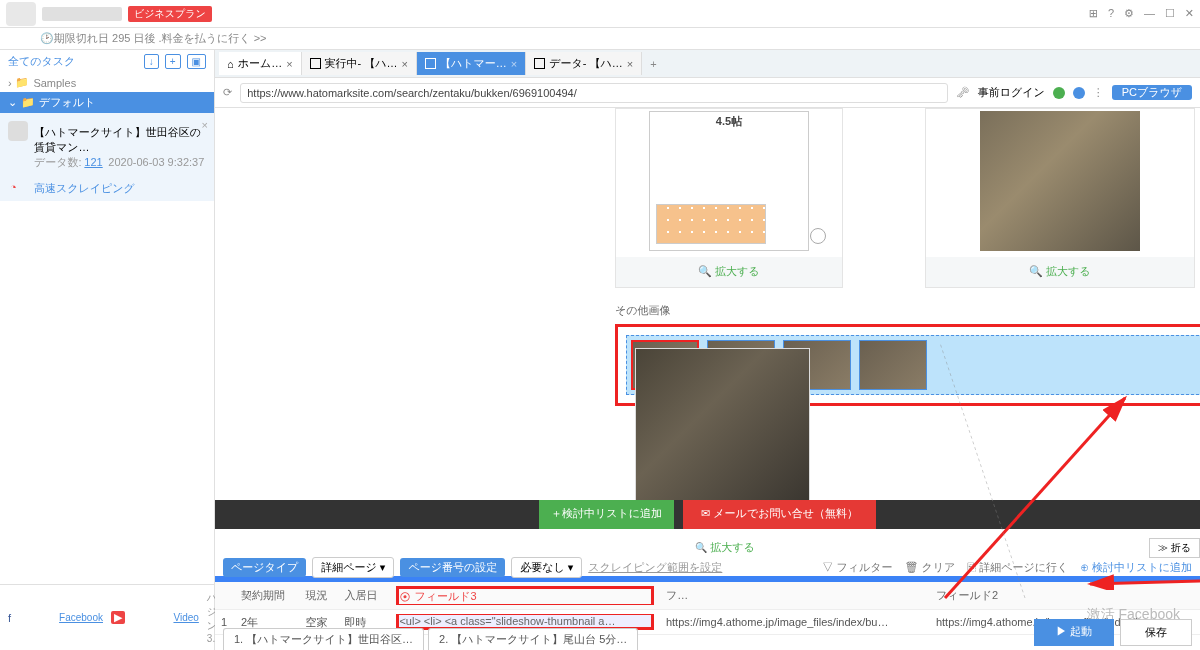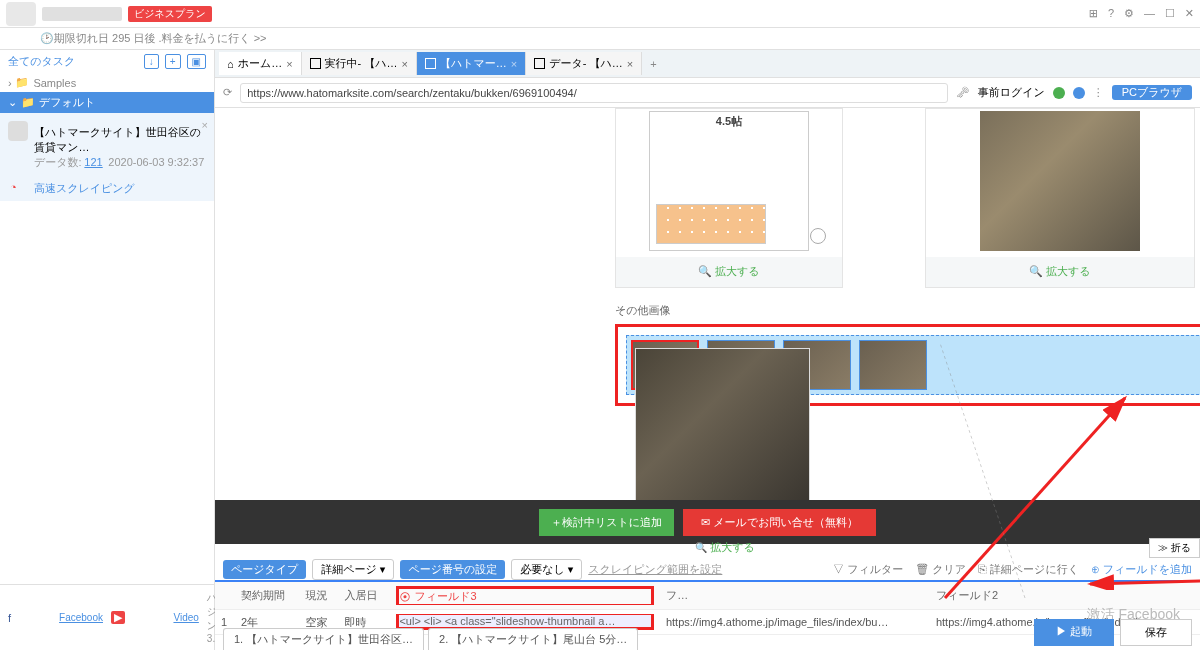--- a/index.html
+++ b/index.html
@@ -53,26 +53,26 @@
 .floorplan .grid { position: absolute; bottom: 6px; left: 6px; width: 110px; height: 40px; background: repeating-linear-gradient(90deg,#f6c28c 0 10px,transparent 10px 12px),repeating-linear-gradient(0deg,#f6c28c 0 10px,transparent 10px 12px); border: 1px solid #ccc; }
 .floorplan .compass { position: absolute; right: -18px; bottom: 6px; width: 16px; height: 16px; border: 1px solid #aaa; border-radius: 50%; }
 .photo { width: 160px; height: 140px; background: linear-gradient(135deg,#7a6f5a,#9a8b6e 40%,#5d5648); }
 .other-section { position: absolute; left: 400px; top: 195px; width: 620px; }
 .other-section .ttl { color: #666; margin-bottom: 6px; }
 .red-box { border: 3px solid #e22; padding: 8px; display: flex; gap: 8px; align-items: flex-start; }
 .thumb-strip { display: flex; gap: 8px; height: 60px; border: 1px dashed #4a90e2; padding: 4px; flex: 1; background: #bde3fb; }
 .thumb { border: 1px solid #4a90e2; width: 68px; height: 50px; background: linear-gradient(135deg,#6a6050,#8a7c66); }
 .thumb.first { border: 2px solid #e22; }
 .big-photo { position: absolute; left: 420px; top: 240px; width: 175px; height: 155px; background: linear-gradient(135deg,#4a4438,#6b6252 40%,#3a3630); border: 1px solid #ddd; }
-.dark-bar { position: absolute; left: 0; top: 392px; right: 0; height: 44px; background: #333; display: flex; align-items: center; justify-content: center; gap: 9px; }
+.dark-bar { position: absolute; left: 0; top: 392px; right: 0; height: 29px; background: #333; display: flex; justify-content: center; gap: 9px; }
 .btn-green { background: #4caf50; color: #fff; padding: 6px 12px; cursor: pointer; }
 .btn-red { background: #e53935; color: #fff; padding: 6px 18px; cursor: pointer; }
 .fold { position: absolute; right: 0; top: 430px; background: #fff; border: 1px solid #ccc; padding: 2px 8px; cursor: pointer; font-size: 10px; }
 .enlarge2 { position: absolute; left: 480px; top: 432px; color: #4caf50; cursor: pointer; font-size: 10px; }
-.config-row { position: absolute; left: 0; top: 450px; right: 0; height: 24px; display: flex; align-items: center; gap: 6px; padding: 0 8px; background: #fff; border-bottom: 2px solid #3b82f6; }
+.config-row { position: absolute; left: 0; top: 450px; right: 0; height: 24px; display: flex; align-items: center; gap: 6px; padding: 0 8px; background: #fff; border-bottom: 6px solid #3b82f6; }
 .pill-blue { background: #4a90e2; color: #fff; padding: 2px 8px; border-radius: 3px; cursor: pointer; }
 .pill-sel { background: #fff; border: 1px solid #ccc; padding: 2px 8px; border-radius: 3px; cursor: pointer; }
 .link-g { color: #999; text-decoration: underline; cursor: pointer; }
 .cfg-right { margin-left: auto; display: flex; align-items: flex-start; gap: 12px; }
 .cfg-right .act { color: #777; cursor: pointer; }
 .add-field { color: #4a90e2; cursor: pointer; }
 .table-area { position: absolute; left: 0; top: 474px; right: 0; }
 table { width: 100%; border-collapse: collapse; }
 th, td { text-align: left; padding: 4px 6px; border-bottom: 1px solid #eee; background: #fff; color: #555; }
 th { background: #fafafa; font-weight: normal; color: #666; }
@@ -234,21 +234,21 @@
       <div class="config-row">
         <span class="pill-blue">ページタイプ</span>
         <span class="pill-sel"><span>詳細ページ</span> ▾</span>
         <span class="pill-blue">ページ番号の設定</span>
         <span class="pill-sel"><span>必要なし</span> ▾</span>
         <span class="link-g">スクレイピング範囲を設定</span>
         <div class="cfg-right">
           <span class="act">▽ <span>フィルター</span></span>
           <span class="act">🗑 <span>クリア</span></span>
           <span class="act">⎘ <span>詳細ページに行く</span></span>
-          <span class="add-field">⊕ <span>フィールドを追加</span></span>
+          <span class="add-field">⊕ <span>検討中リストに追加</span></span>
         </div>
       </div>
 
       <div class="table-area">
         <table>
           <tbody>
               <tr>
             <th style="width:20px"></th>
             <th>契約期間</th>
             <th>現況</th>

